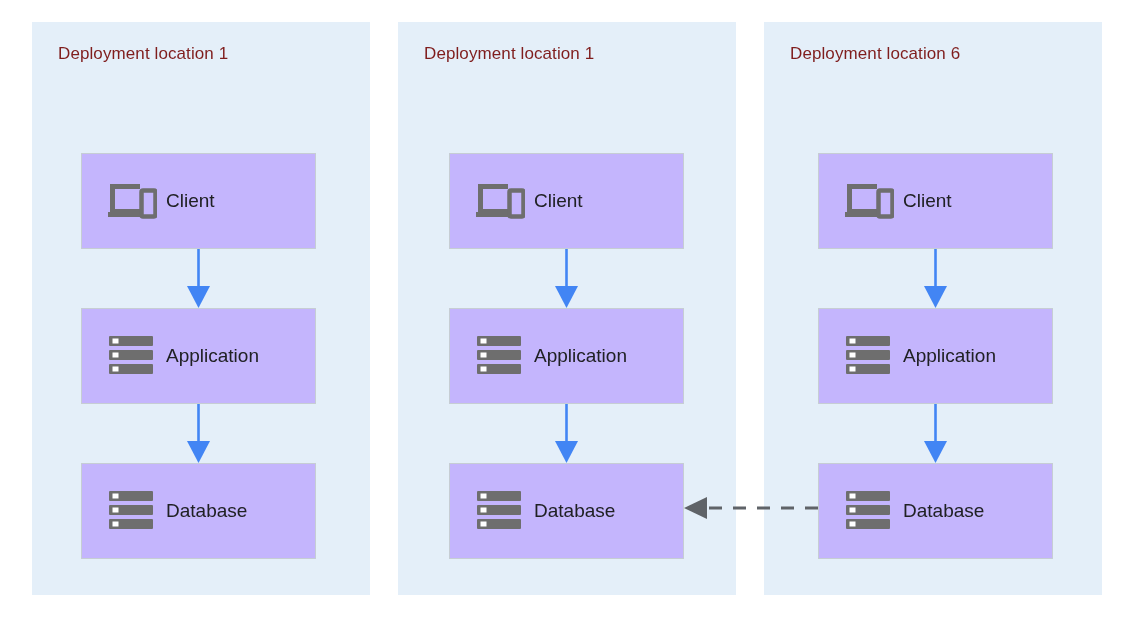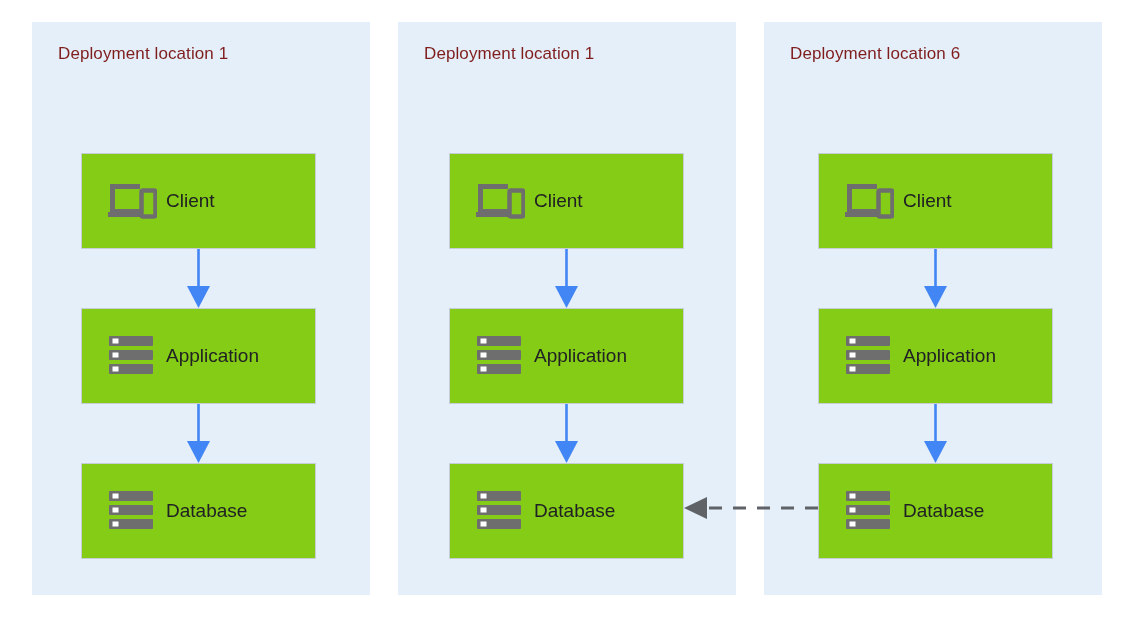--- a/index.html
+++ b/index.html
@@ -34,21 +34,21 @@
     top: 22px;
     font-size: 17px;
     color: #7f1d1d;
     font-family: "Liberation Sans", sans-serif;
     white-space: nowrap;
     letter-spacing: 0.1px;
   }
 
   .node {
     position: absolute;
-    background: #84cc16;
+    background: #c4b5fd;
     border: 1px solid #c6cdd4;
     box-sizing: border-box;
     display: flex;
     align-items: center;
   }
 
   .node-icon {
     flex: 0 0 auto;
     margin-left: 22px;
     width: 56px;

